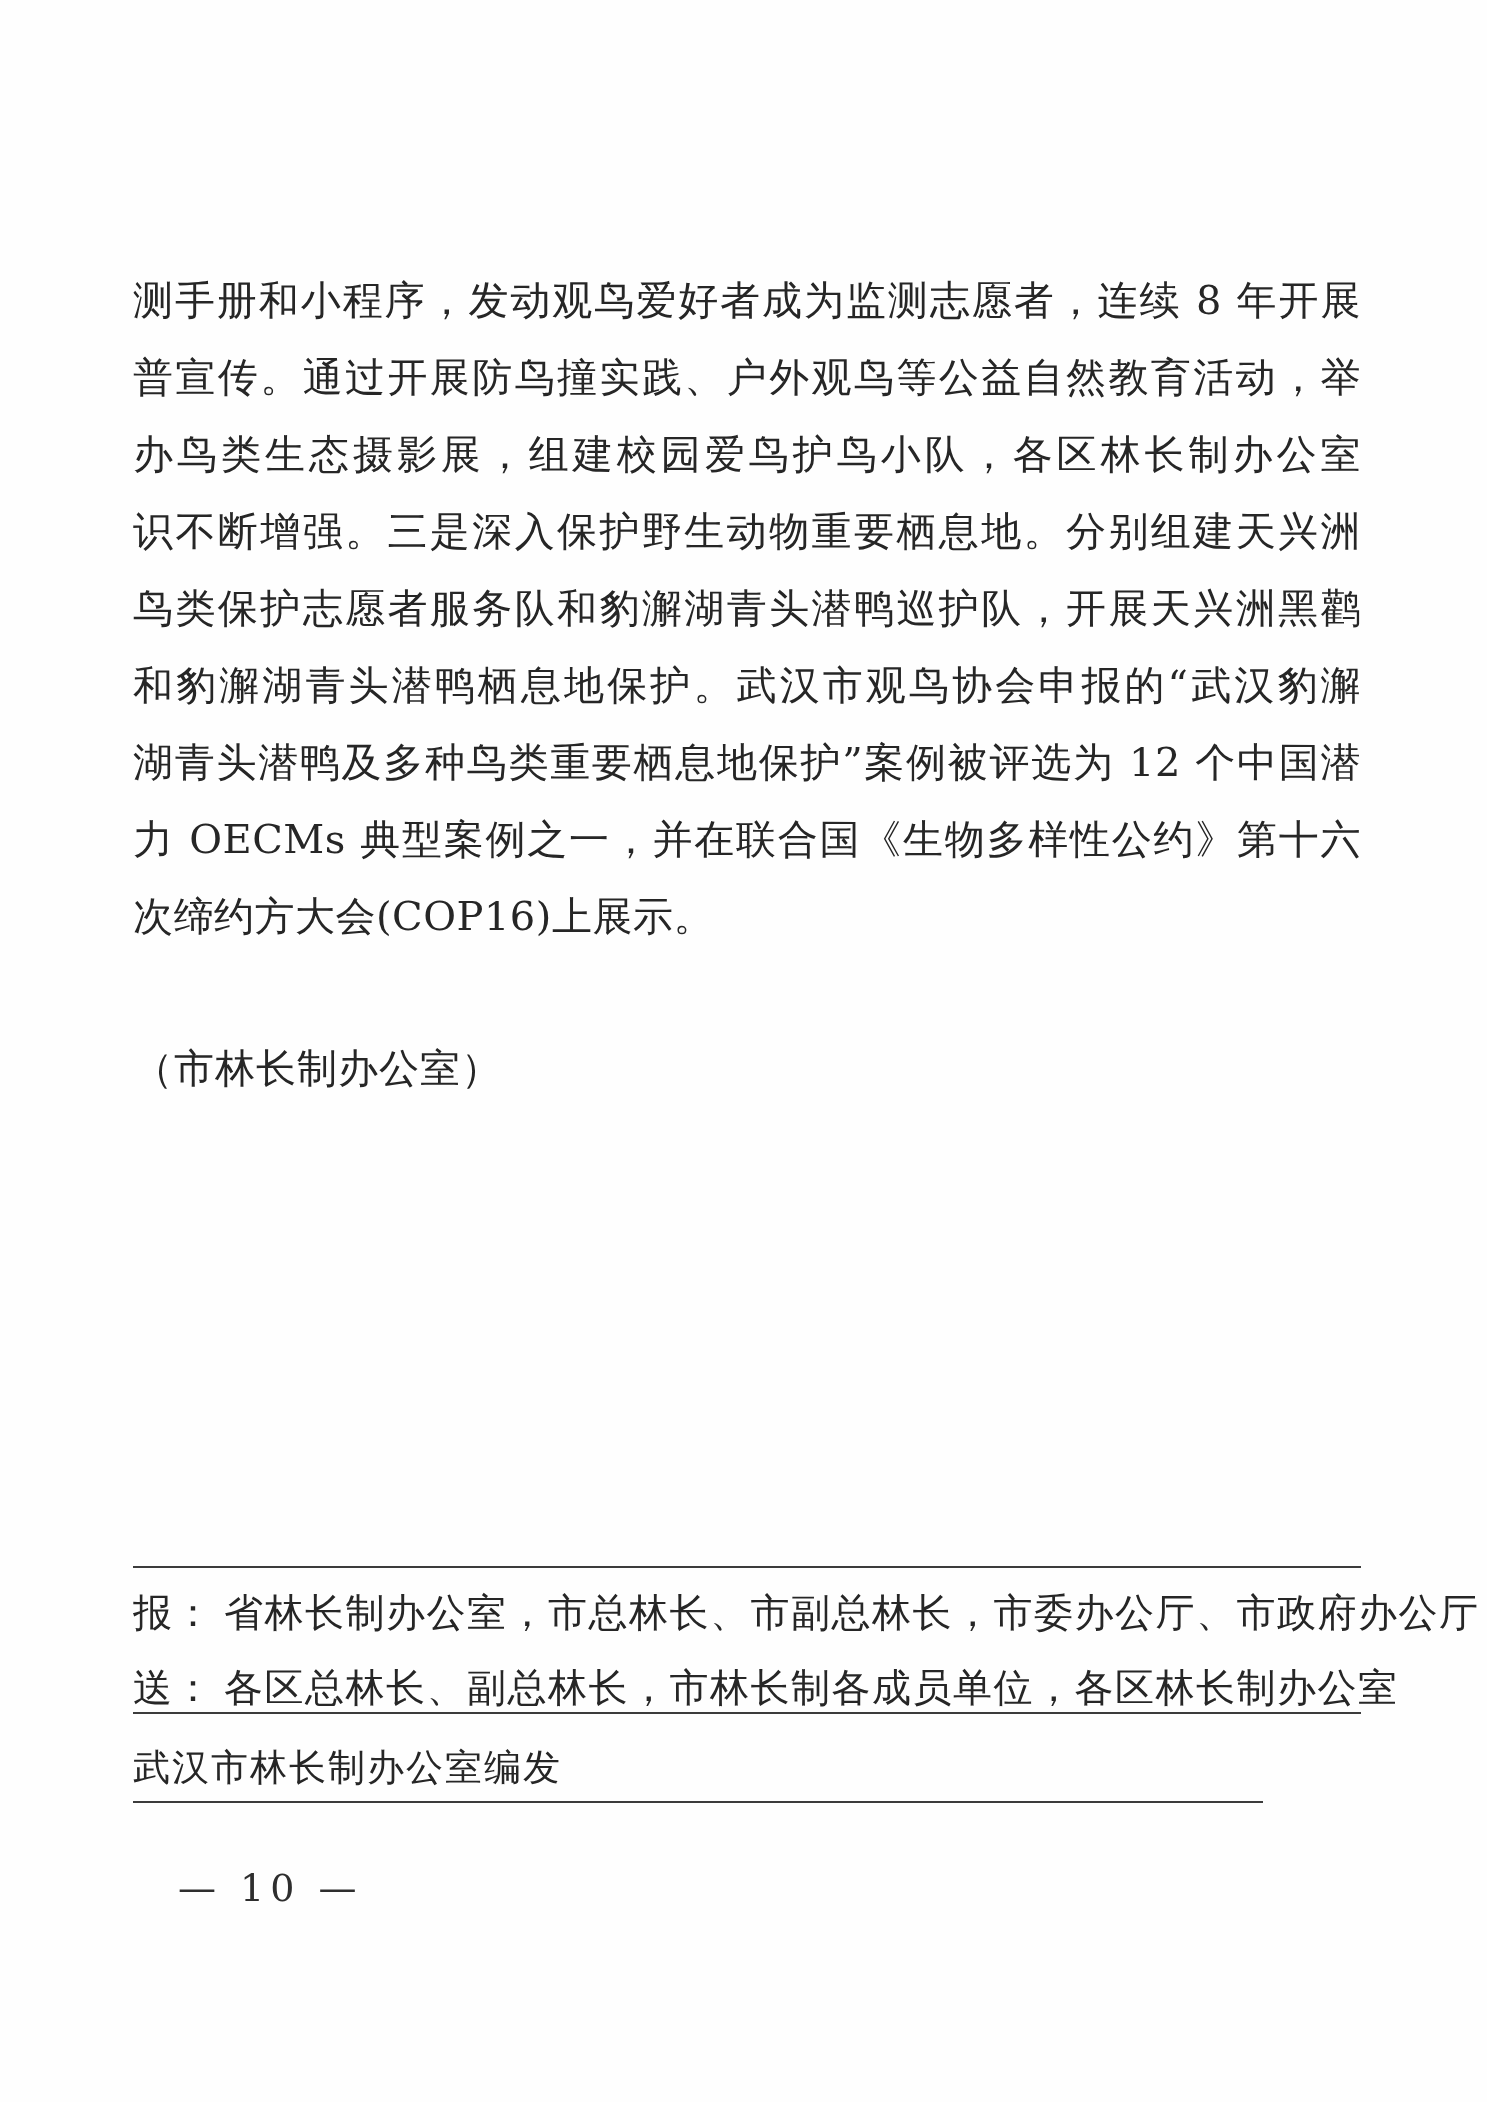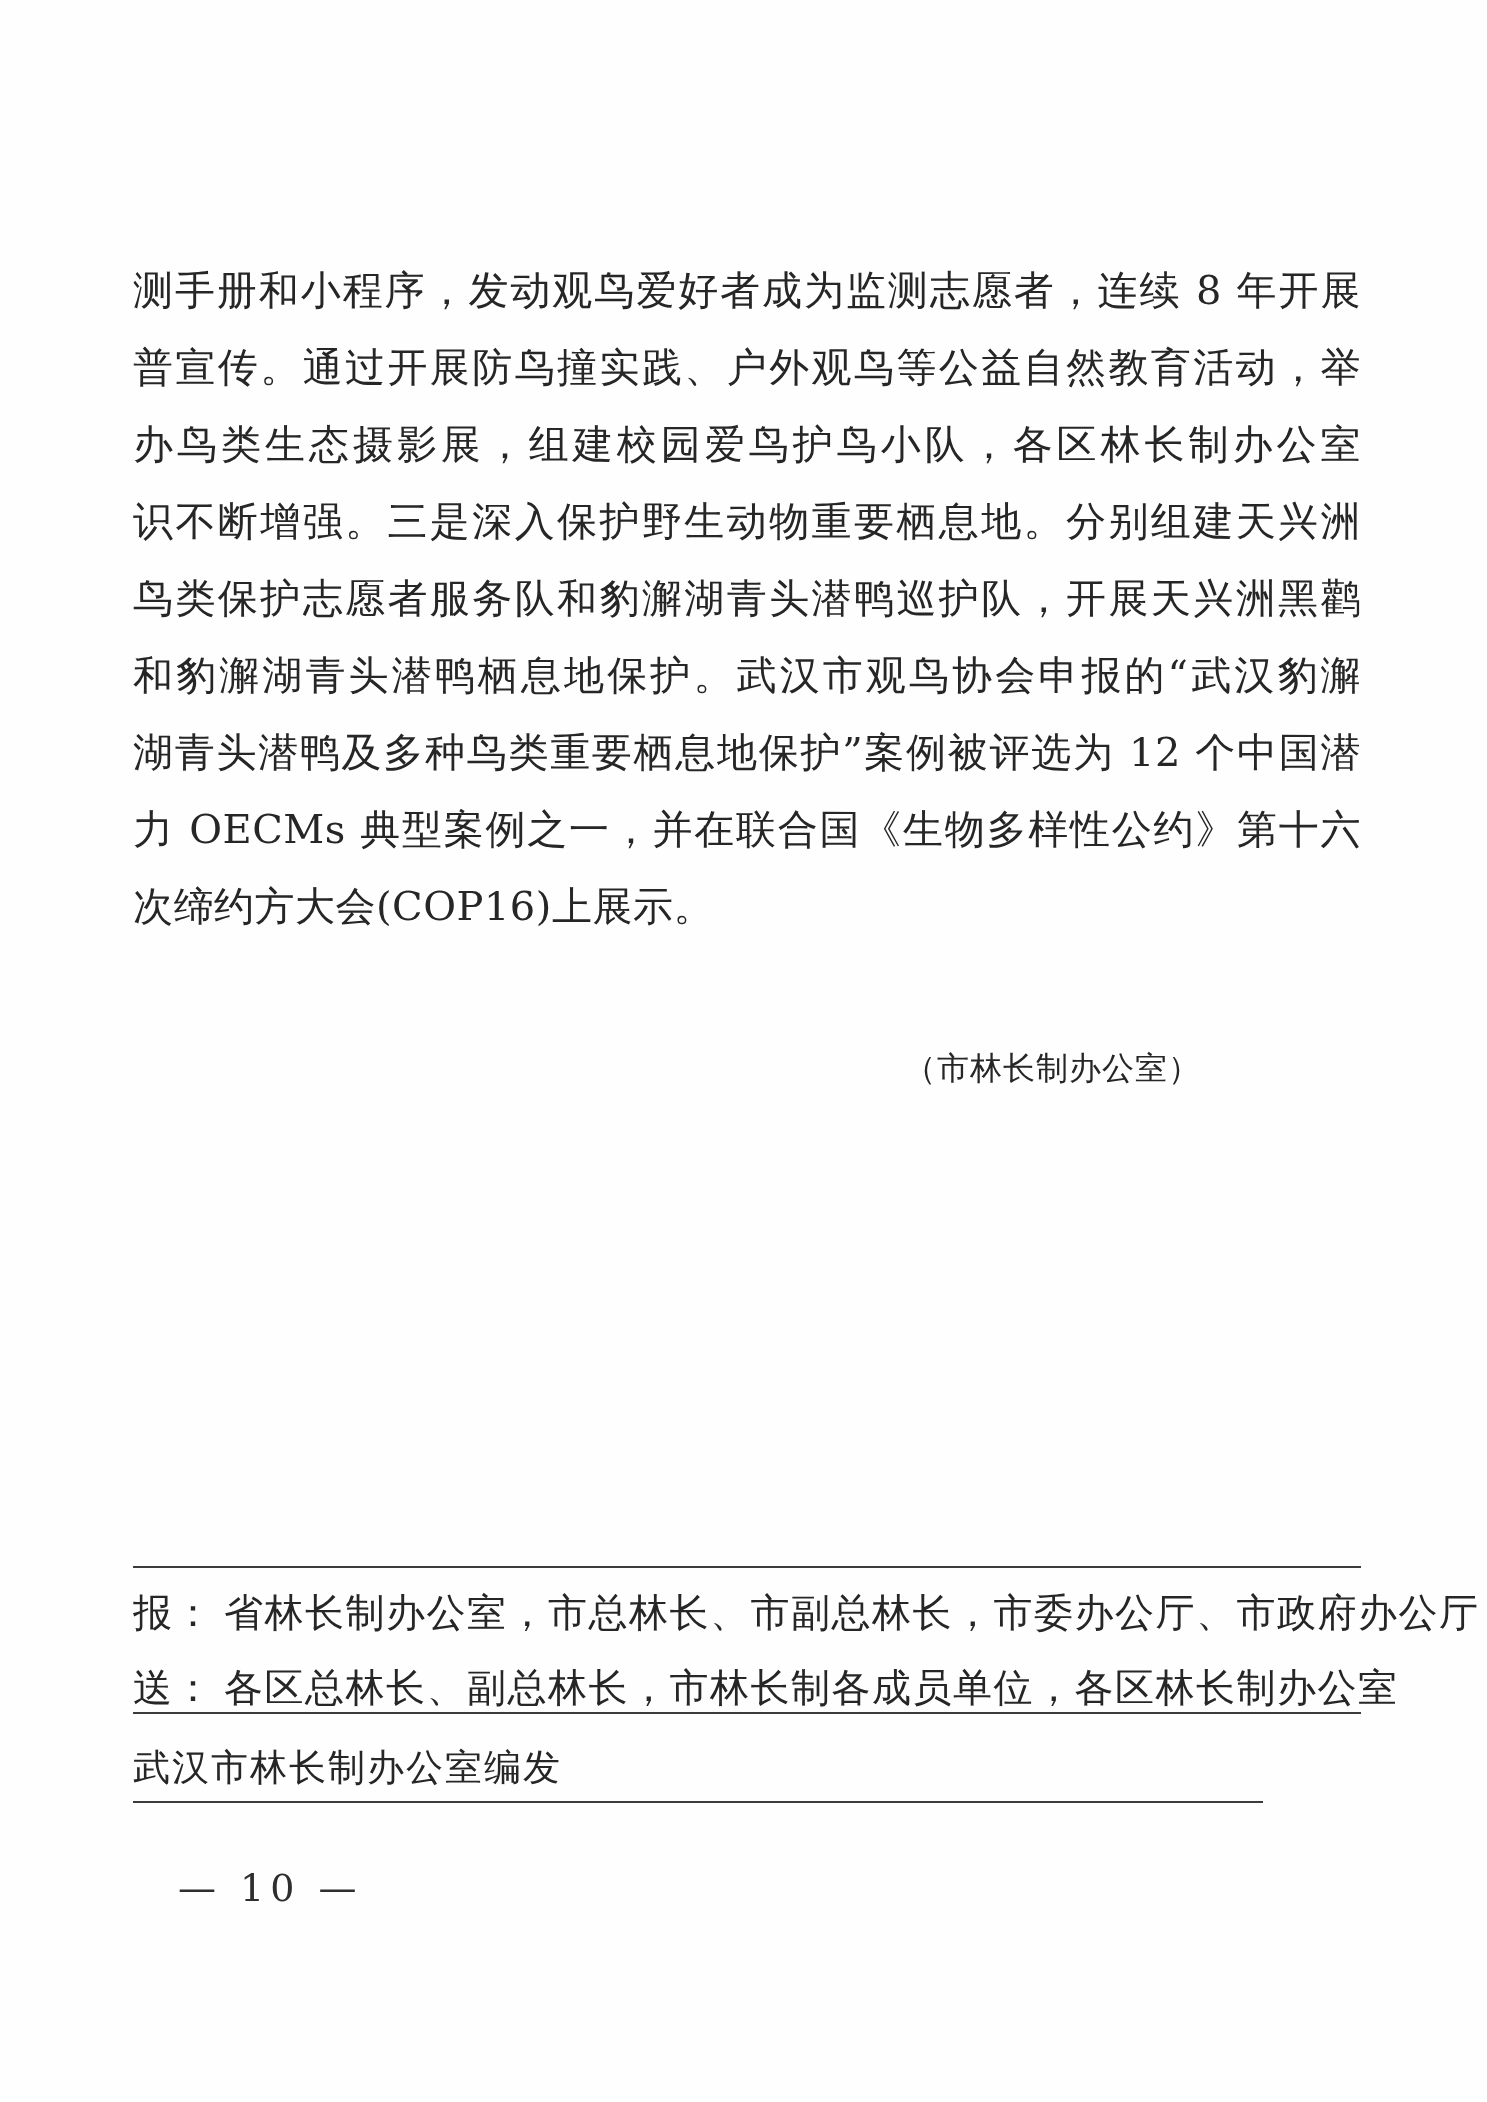--- a/index.html
+++ b/index.html
@@ -14,21 +14,21 @@
     margin: 0 auto;
     background: #fefefe;
     font-family: "DejaVu Serif", "Liberation Serif", serif;
     color: #262626;
     overflow: hidden;
   }
   
   .body-text {
     position: absolute;
     left: 133px;
-    top: 252px;
+    top: 262px;
     width: 1228px;
     font-size: 40px;
   }
   .body-line {
     height: 77px;
     line-height: 77px;
     white-space: nowrap;
     letter-spacing: 0.5px;
   }
   .body-line.justify-line {
@@ -37,23 +37,22 @@
     white-space: normal;
   }
   
   .attribution {
     position: absolute;
     left: 133px;
     top: 1030px;
     width: 1228px;
     box-sizing: border-box;
     padding-right: 160px;
-    font-size: 32px;
+    font-size: 40px;
     line-height: 77px;
-    text-align: right;
     letter-spacing: 1px;
   }
   
   .rule {
     position: absolute;
     left: 133px;
     width: 1228px;
     height: 2px;
     background: #3c3c3c;
   }

